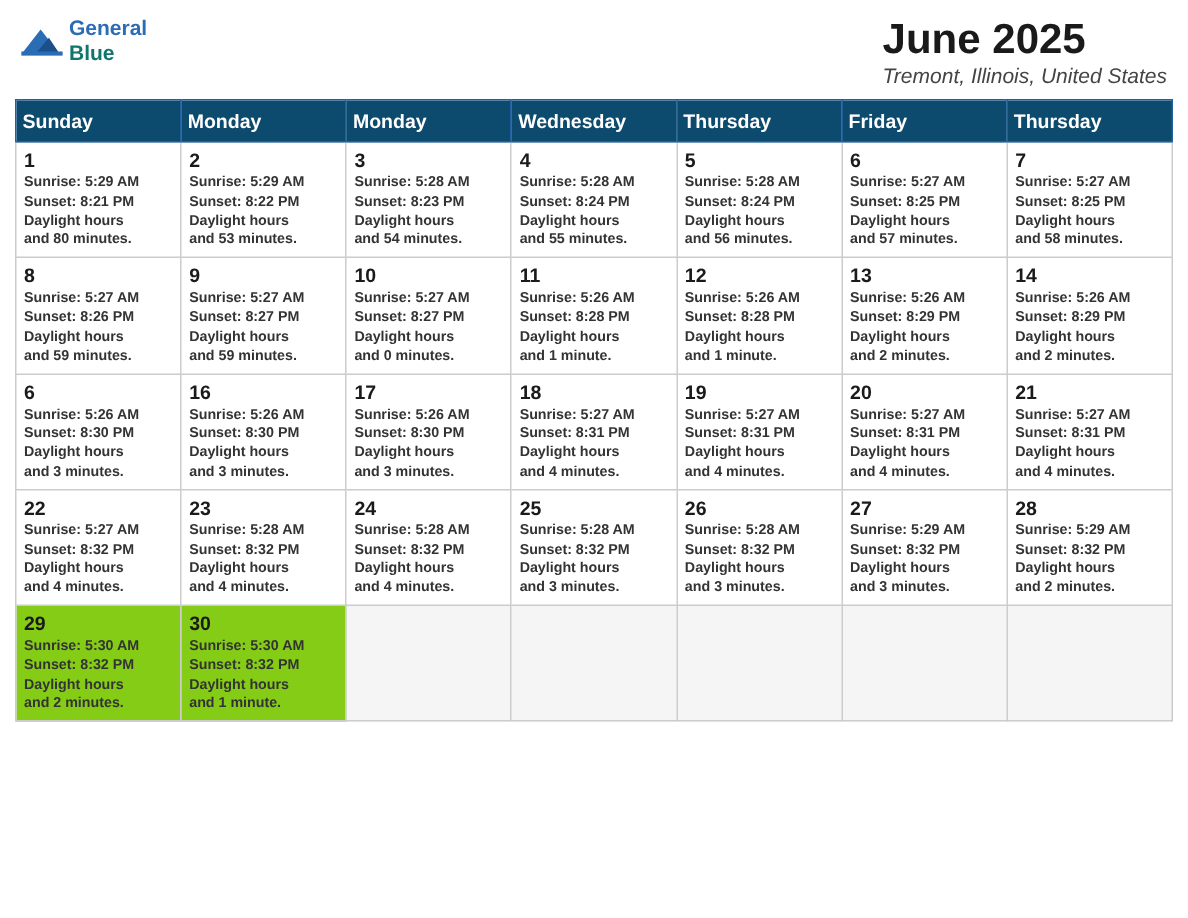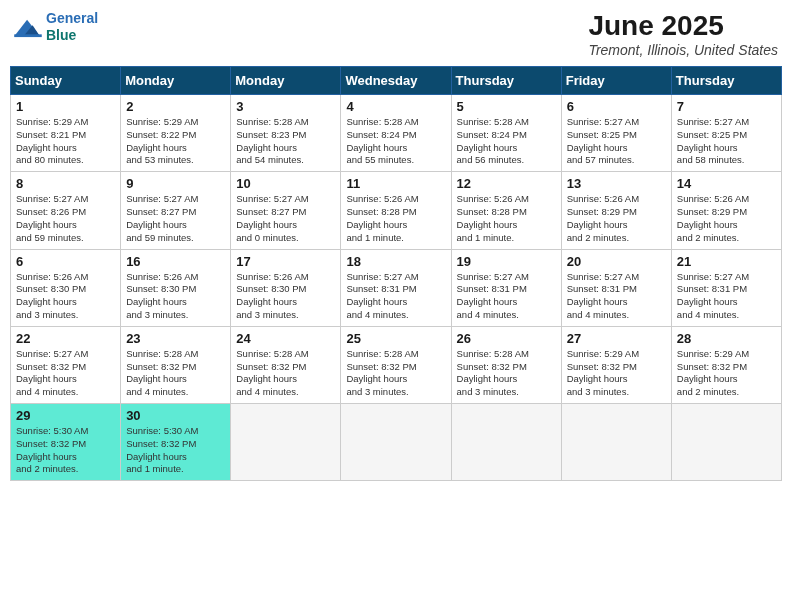--- a/index.html
+++ b/index.html
@@ -66,33 +66,34 @@
     }
     .calendar td {
       vertical-align: top;
       border: 1px solid #ccc;
       padding: 4px 5px;
       width: 110px;
       min-height: 80px;
       background: #fff;
     }
     .calendar tr:last-child td {
-      background: #5eead4;
+      background: #84cc16;
     }
     .day-number {
       font-size: 13px;
       font-weight: bold;
       color: #1a1a1a;
       display: block;
       margin-bottom: 2px;
     }
     .day-info {
       font-size: 9.5px;
       color: #333;
       line-height: 1.35;
+      font-weight: bold;
     }
     .empty-cell {
       background: #f5f5f5 !important;
     }
   </style>
 </head>
 <body>
 
 <div class="header-area">
   <div class="logo">

